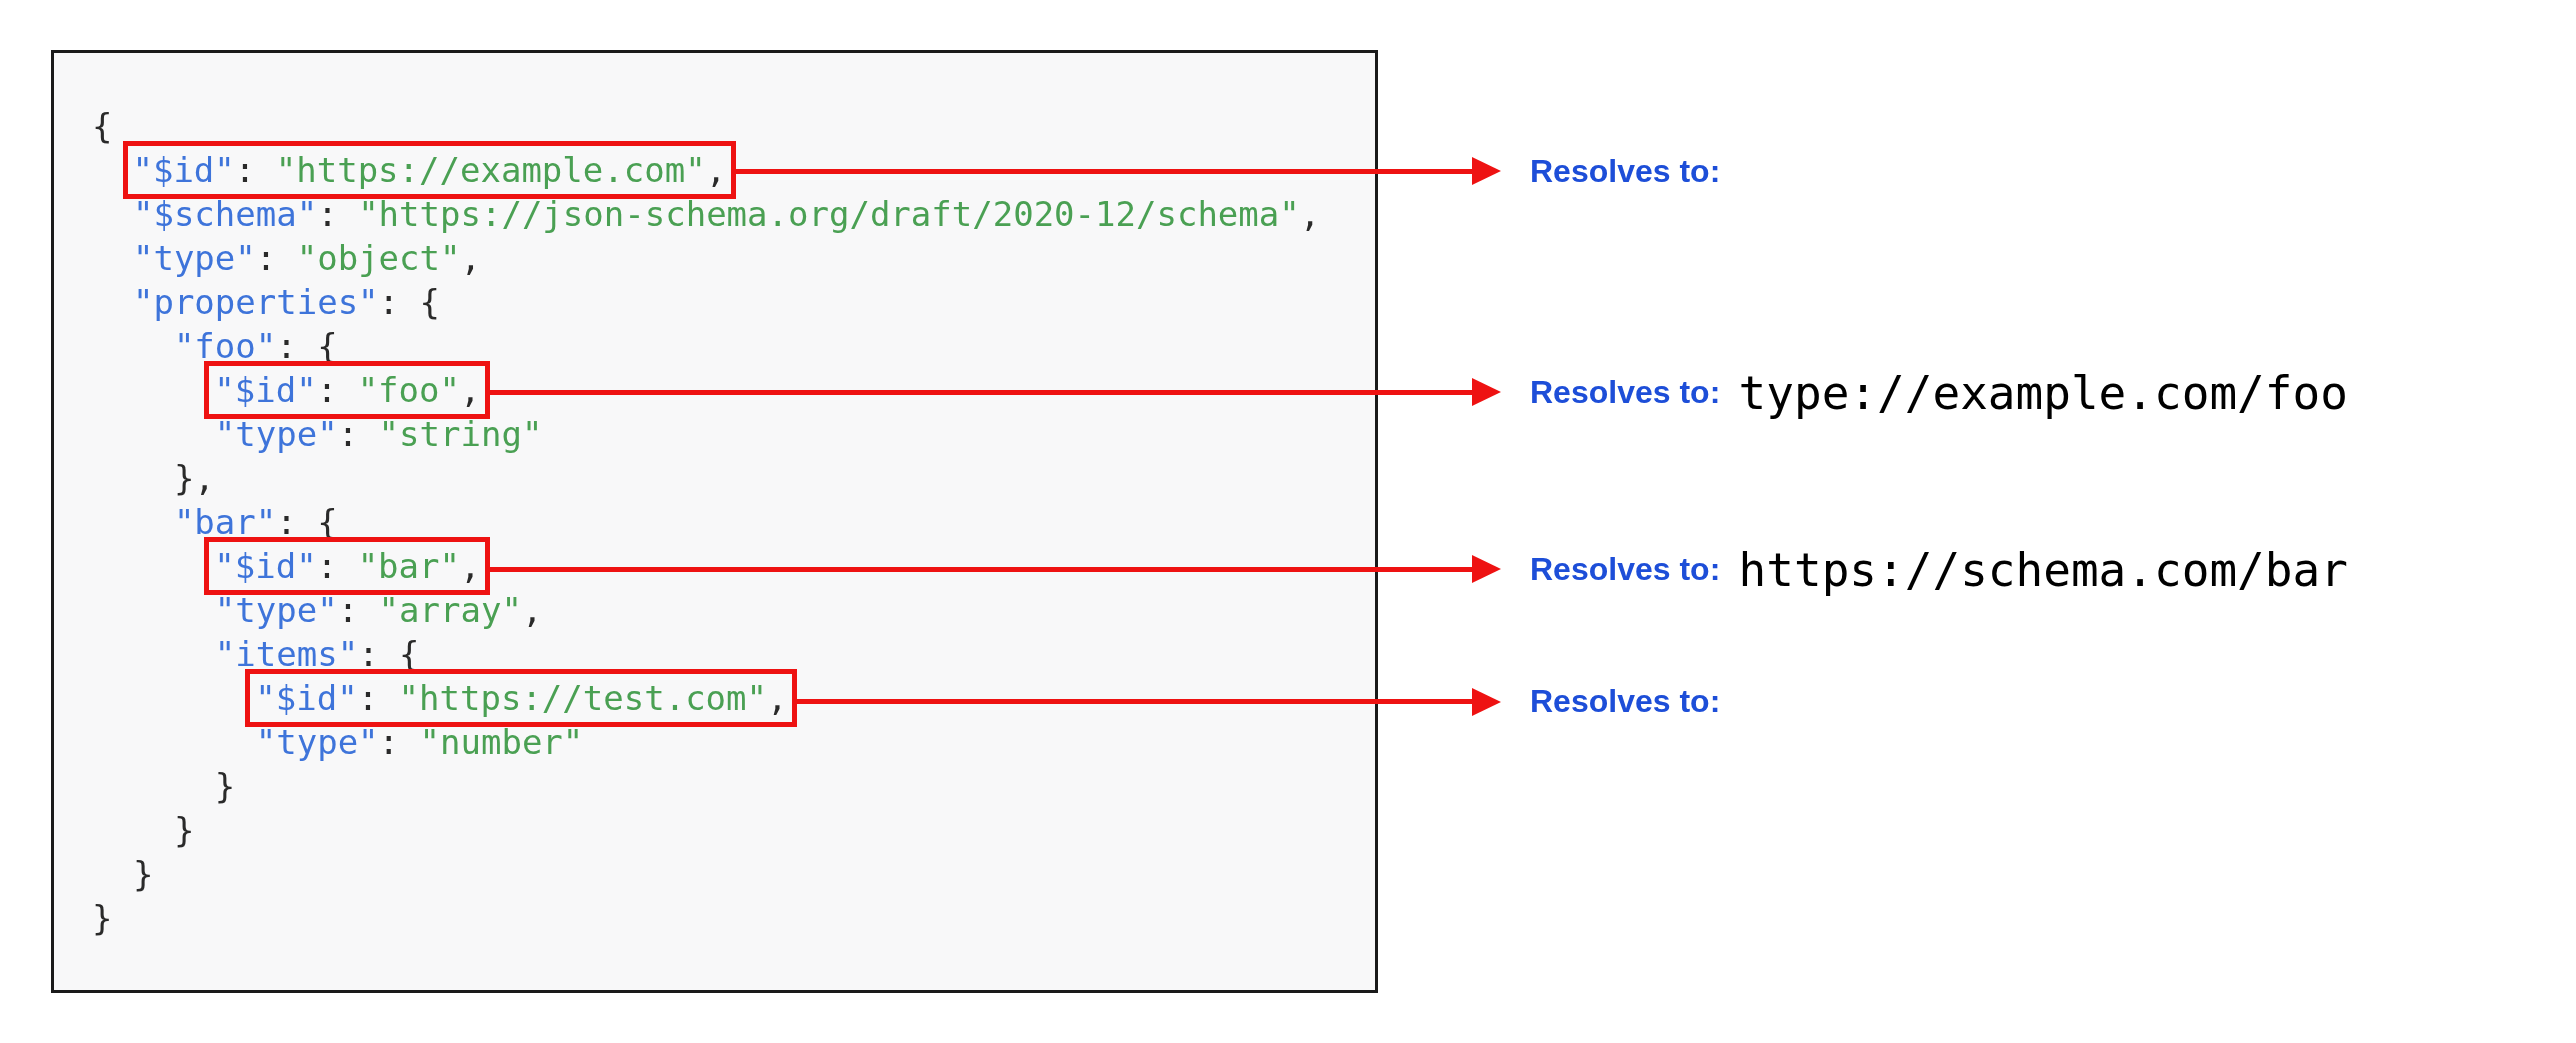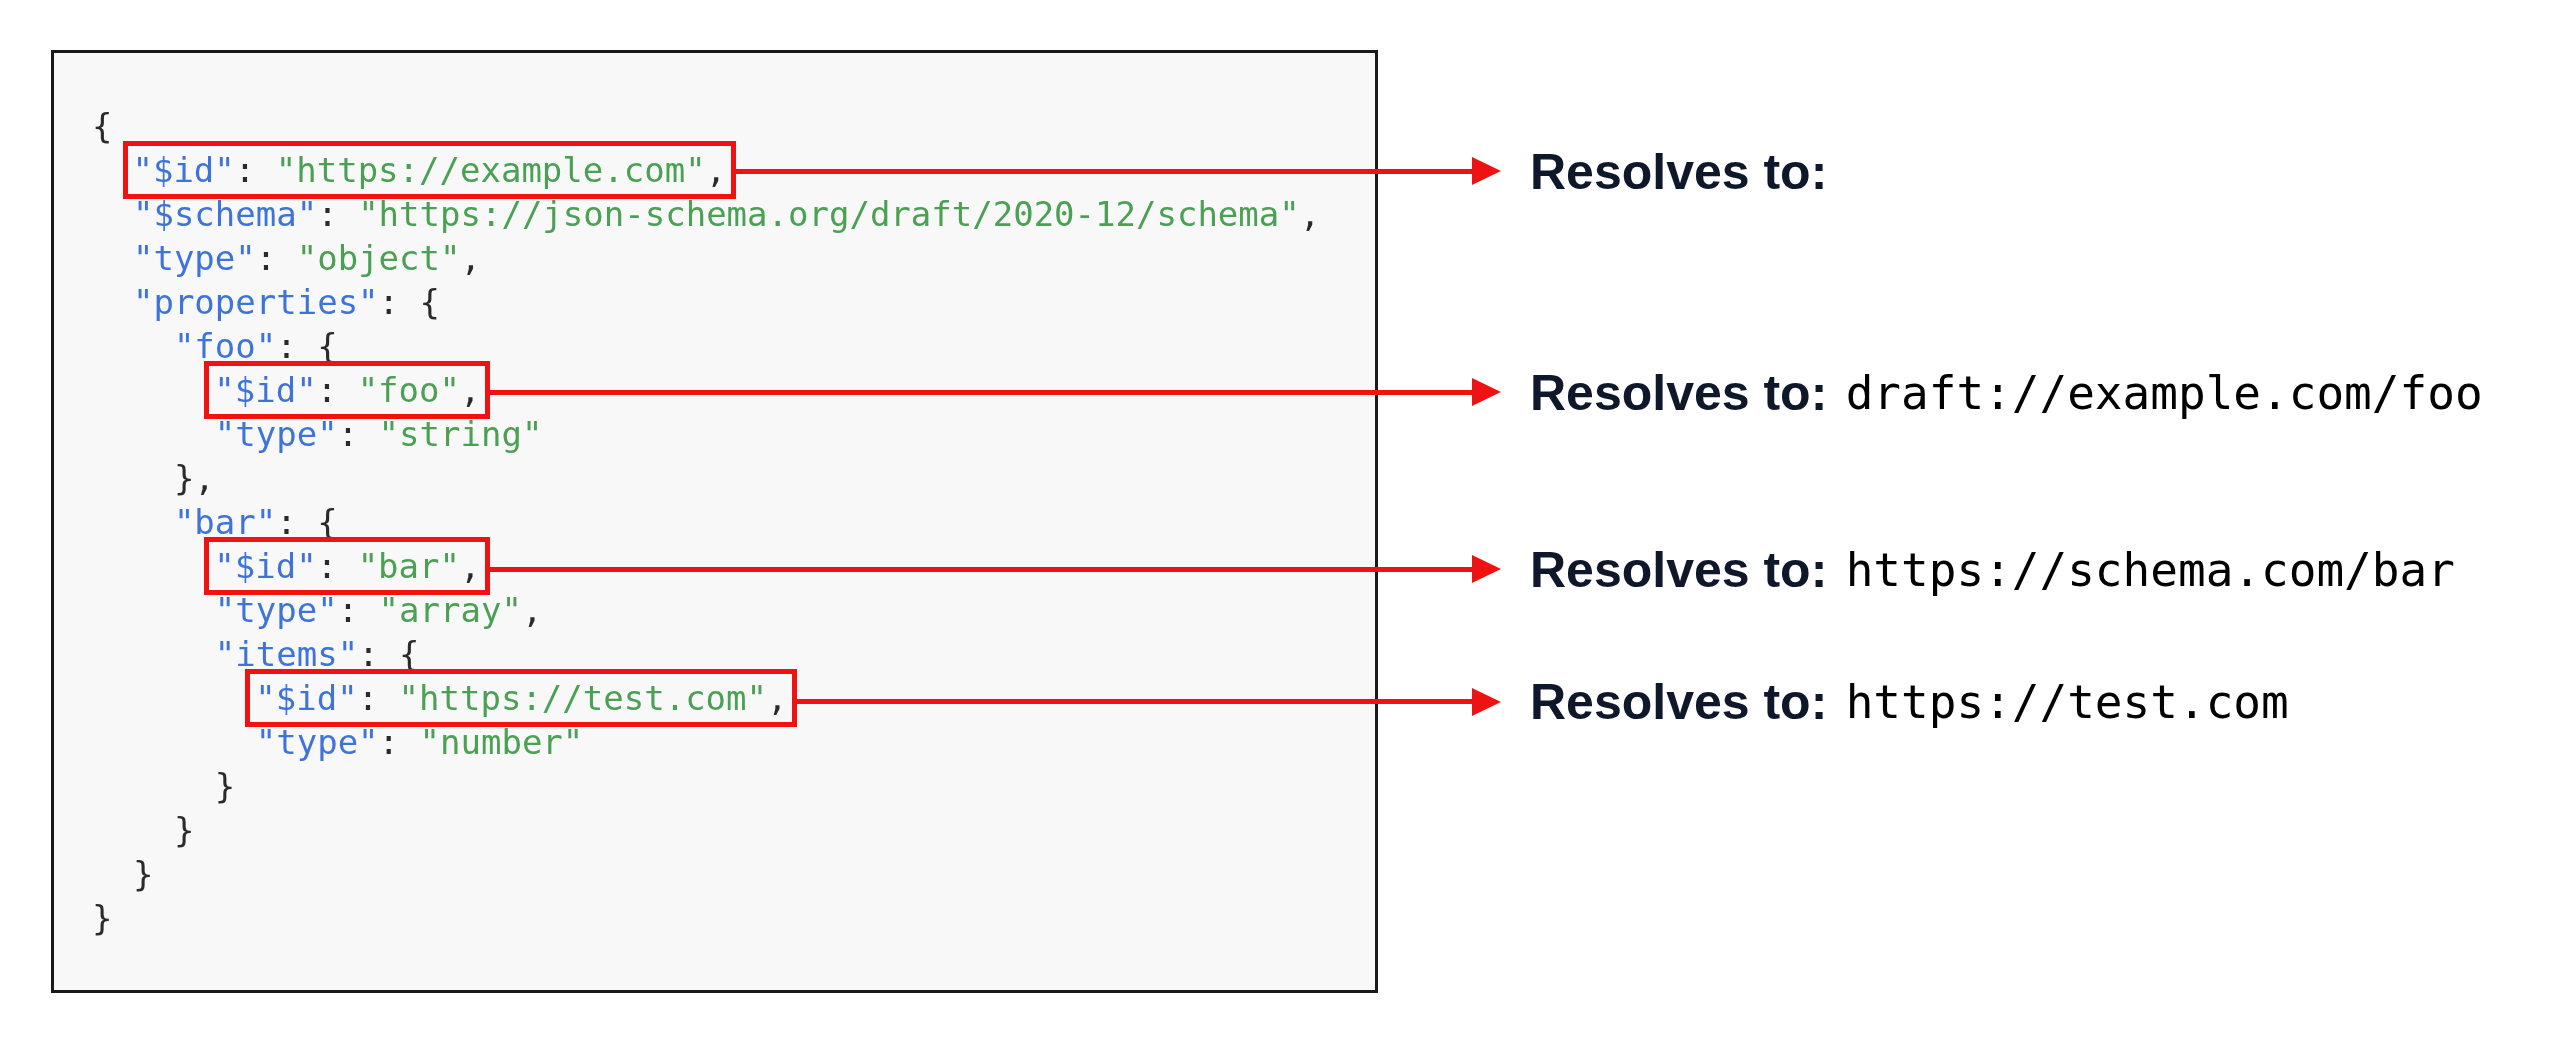--- a/index.html
+++ b/index.html
@@ -68,22 +68,22 @@
     position:absolute;
     left:1530px;
     height:63px;
     display:flex;
     align-items:center;
     white-space:nowrap;
   }
   .annotation-label{
     font-family:"Liberation Sans", sans-serif;
     font-weight:700;
-    font-size:50px;
-    color:#0f172a;
+    font-size:32px;
+    color:#1d4ed8;
   }
   .annotation-url{
     font-family:"DejaVu Sans Mono", monospace;
     font-size:46px;
     color:#000000;
     margin-left:18.3px;
   }
 </style>
 </head>
 <body>
@@ -129,25 +129,24 @@
   <div class="arrow">
     <div class="arrow-line" style="left:794px;top:699px;width:679px;"></div>
     <div class="arrow-head" style="left:1472px;top:688px;"></div>
   </div>
 
   <div class="annotation-row" style="top:140px;">
     <span class="annotation-label">Resolves to:</span>
   </div>
   <div class="annotation-row" style="top:361px;">
     <span class="annotation-label">Resolves to:</span>
-    <span class="annotation-url">draft://example.com/foo</span>
+    <span class="annotation-url">type://example.com/foo</span>
   </div>
   <div class="annotation-row" style="top:538px;">
     <span class="annotation-label">Resolves to:</span>
     <span class="annotation-url">https://schema.com/bar</span>
   </div>
   <div class="annotation-row" style="top:670px;">
     <span class="annotation-label">Resolves to:</span>
-    <span class="annotation-url">https://test.com</span>
   </div>
 
 </div>
 
 
 </body></html>

